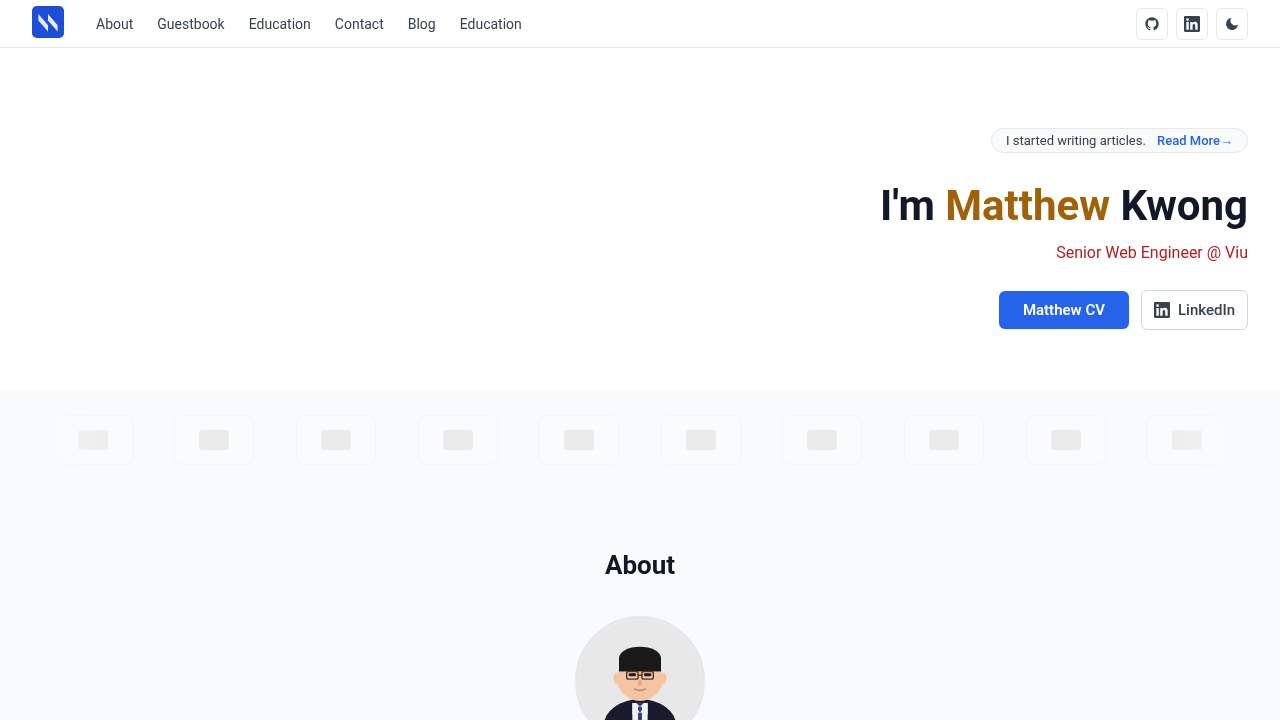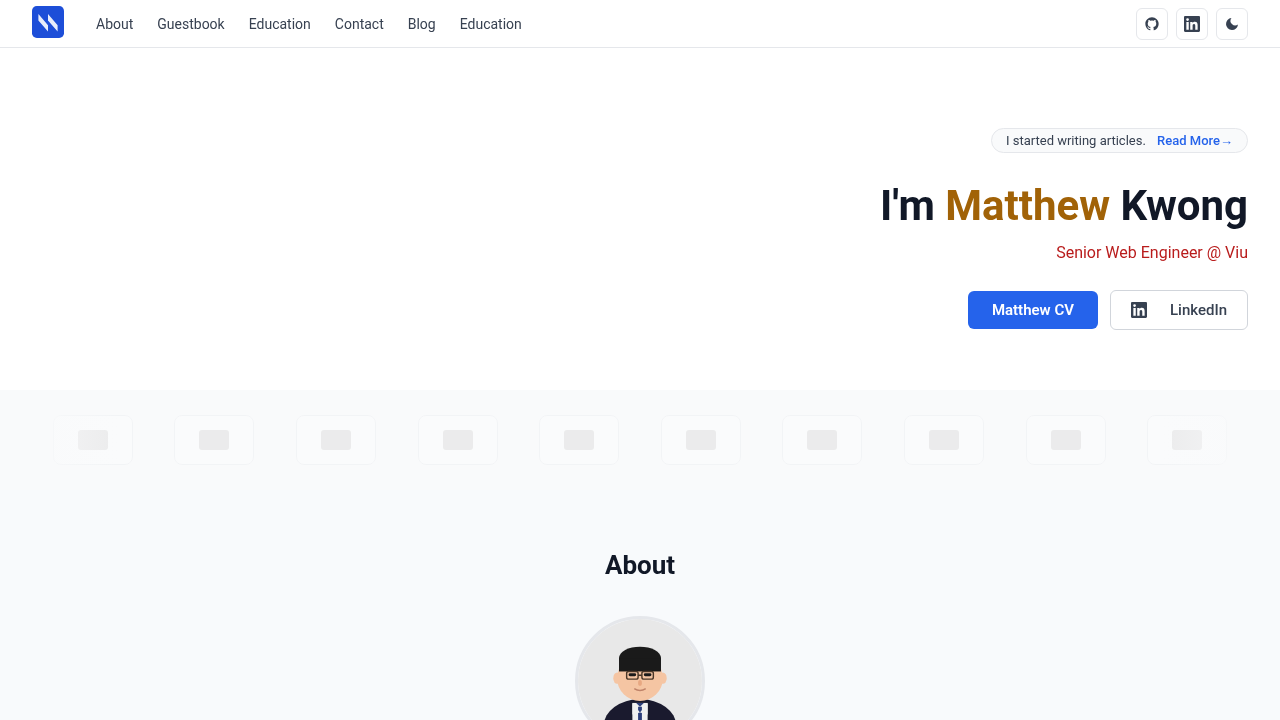--- a/index.html
+++ b/index.html
@@ -139,27 +139,27 @@
       font-weight: 600;
       cursor: pointer;
       text-decoration: none;
     }
 
     .btn-secondary {
       background: #ffffff;
       color: #374151;
       border: 1px solid #d1d5db;
       border-radius: 6px;
-      padding: 10px 20px;
+      padding: 10px 12px;
       font-size: 15px;
       font-weight: 500;
       cursor: pointer;
       display: flex;
       align-items: center;
-      gap: 23px;
+      gap: 8px;
       text-decoration: none;
     }
 
     
     .tech-strip {
       width: 100%;
       padding: 20px 0;
       background: #f9fafb;
       position: relative;
       overflow: hidden;

